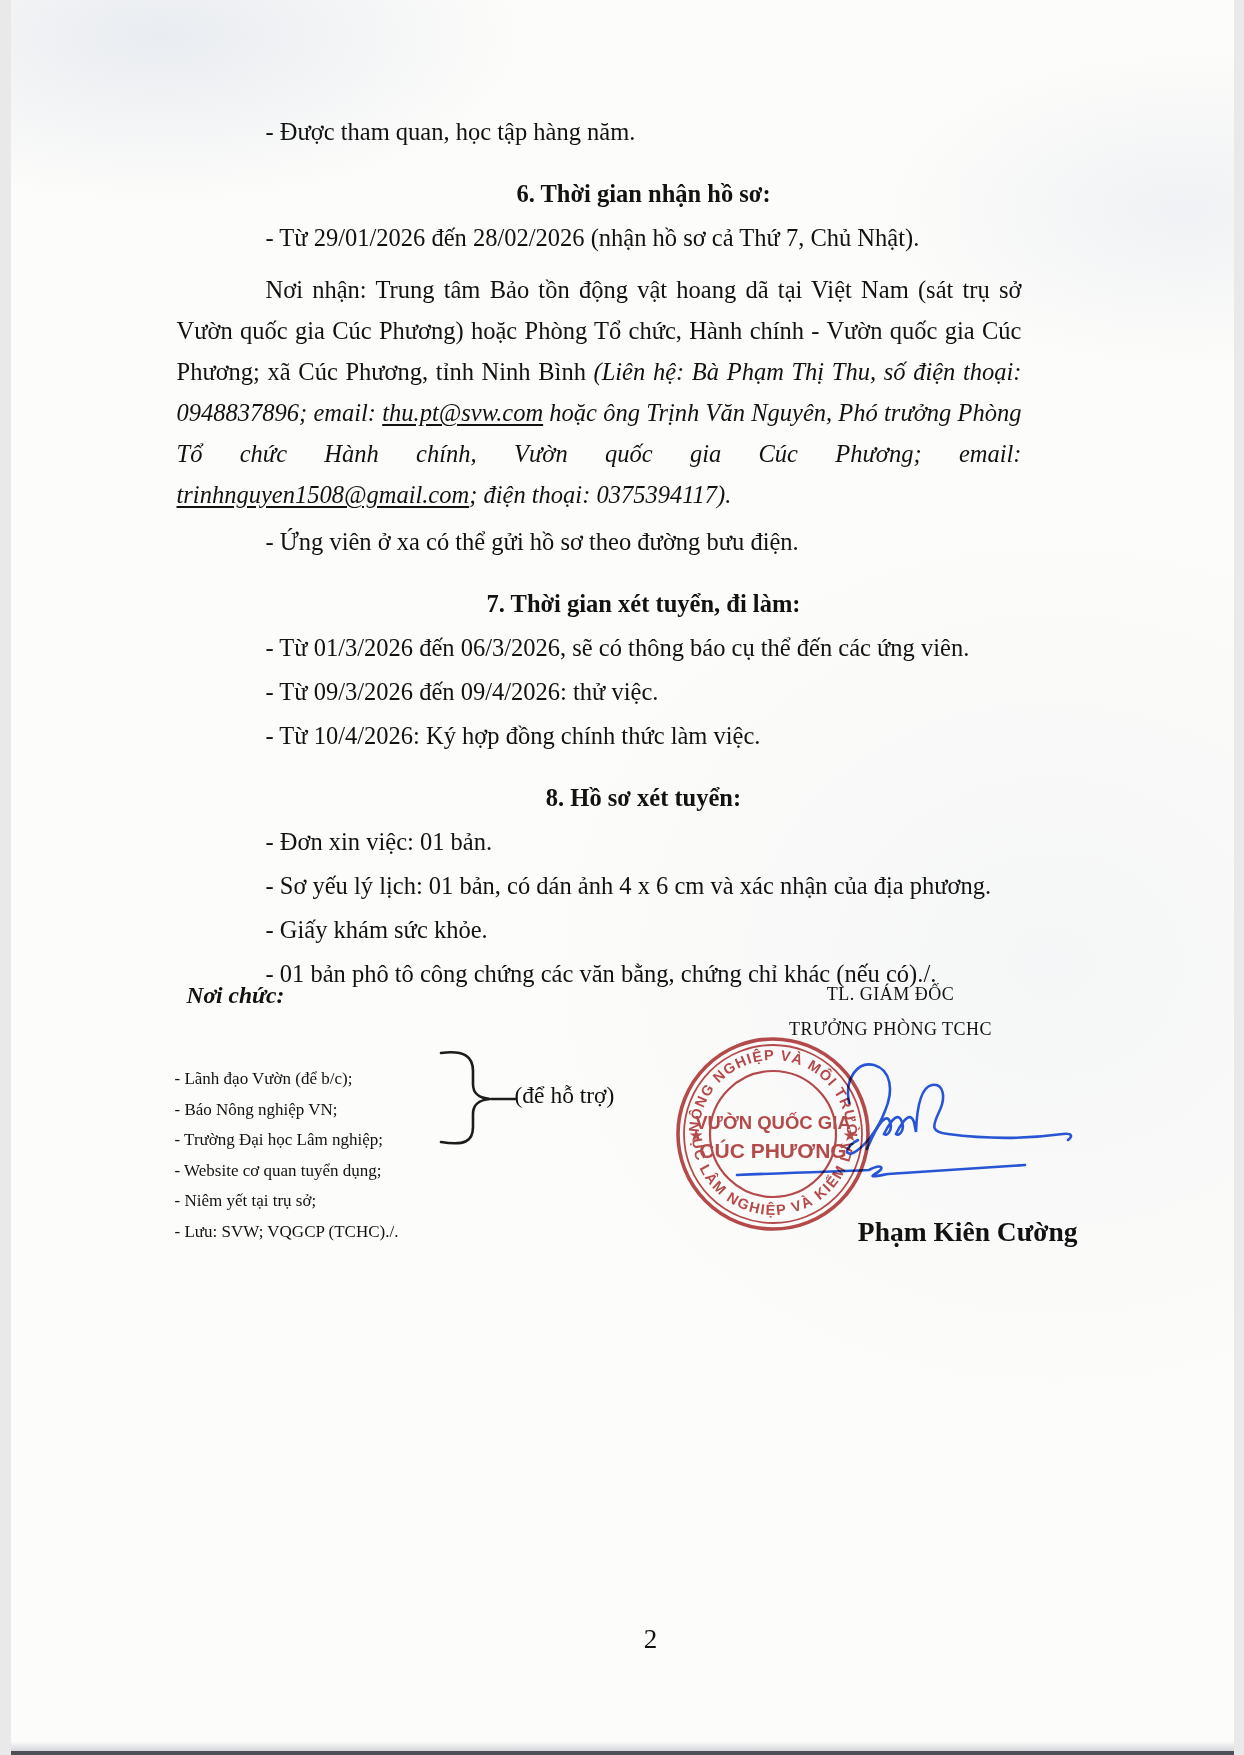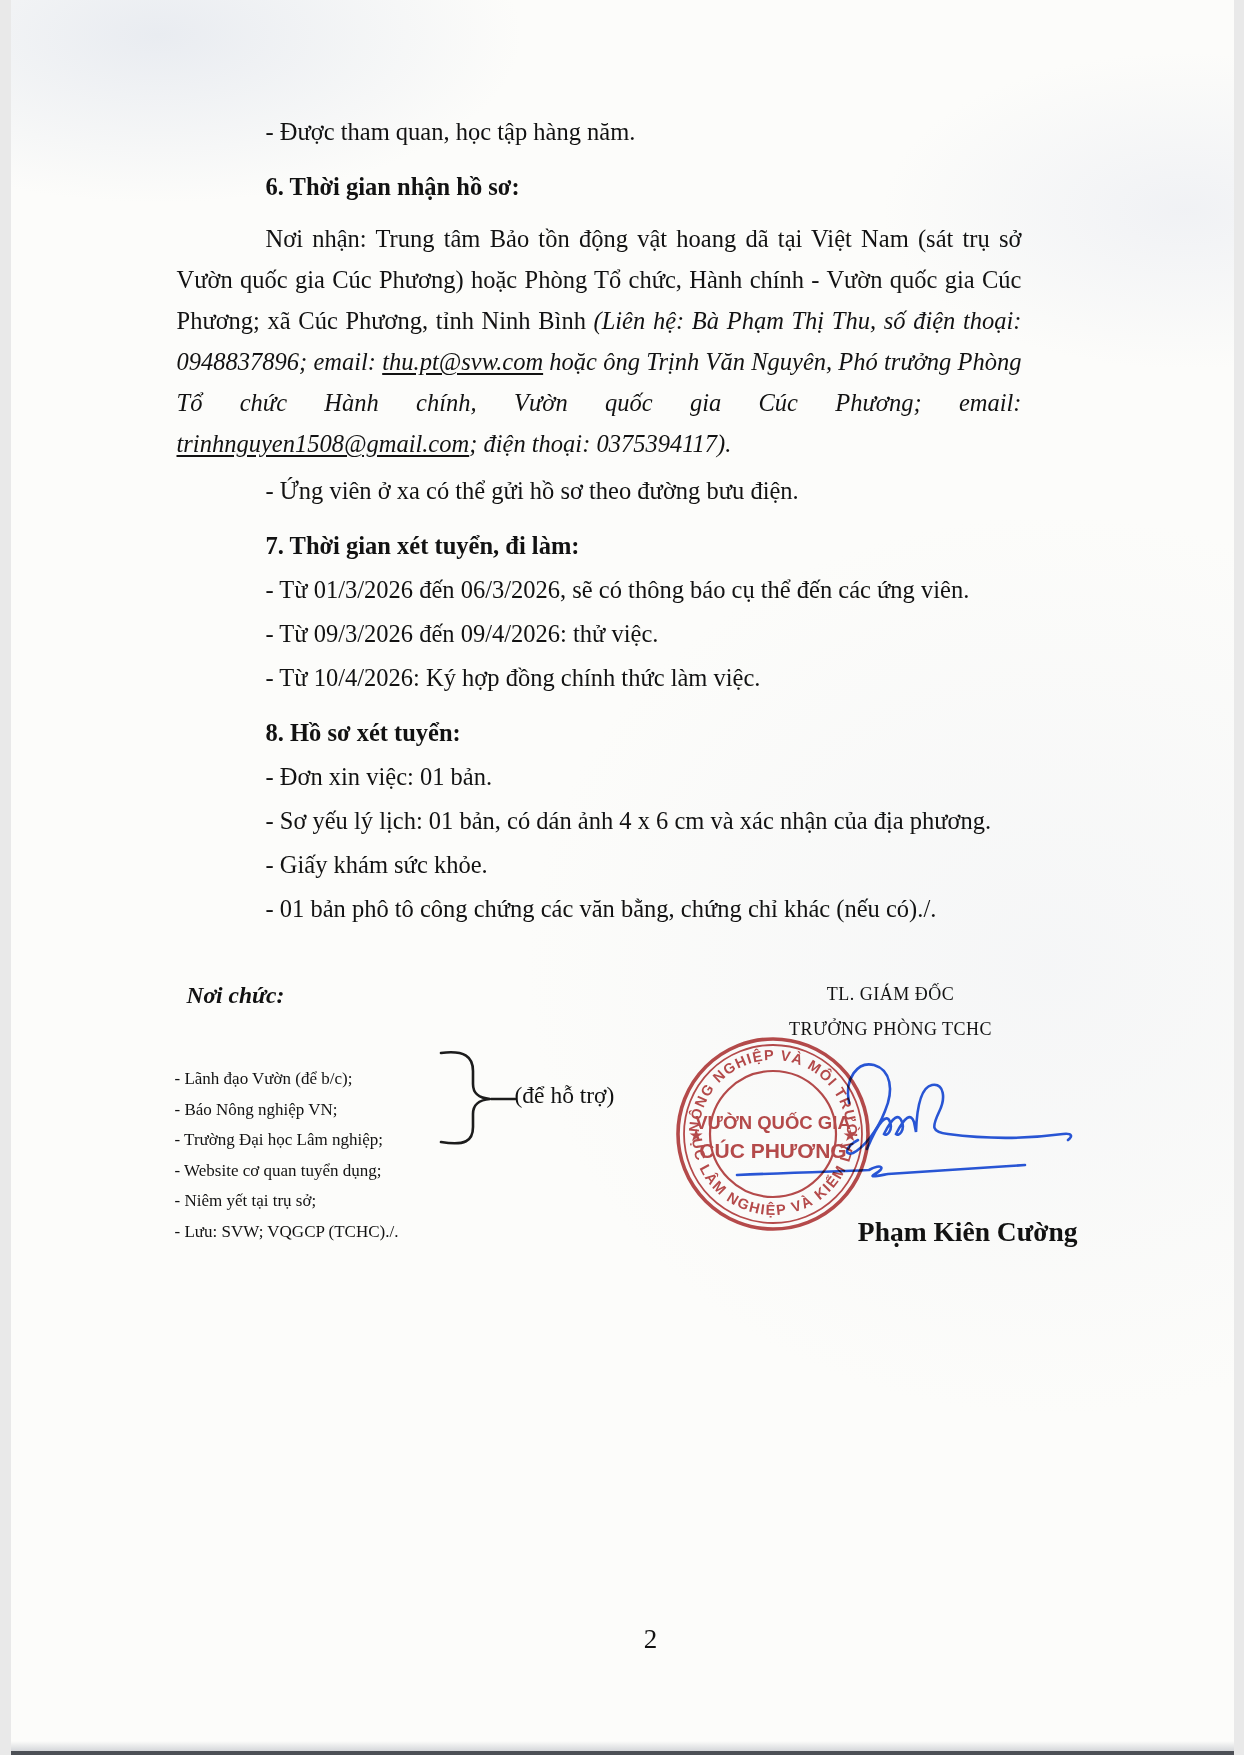--- a/index.html
+++ b/index.html
@@ -16,21 +16,21 @@
       radial-gradient(ellipse 700px 600px at 85% 55%, rgba(235,237,242,.40), transparent 75%),
       #fcfcfa;
     padding-left: 19px;
   }
   
   .body-text{
     position:absolute;left:166px;top:108px;width:845px;
     font-size:24.5px;
   }
   .body-text .line{line-height:41px;text-indent:89px;margin-top:3px;white-space:nowrap;}
-  .body-text .line.bold{font-weight:bold;margin-top:14px;}
+  .body-text .line.bold{font-weight:bold;margin-top:21px;text-align:center;}
   .body-text .para{line-height:41px;text-indent:89px;text-align:justify;margin:11px 0 6px 0;}
   .it{font-style:italic;}
   .ul{text-decoration:underline;text-underline-offset:3px;}
   
   .recips-heading{
     position:absolute;left:176px;top:982px;
     font-size:23.5px;font-weight:bold;font-style:italic;
   }
   .recipients{
     position:absolute;left:164px;top:1064px;
@@ -62,20 +62,21 @@
   .scan-edge{position:absolute;left:0;right:0;bottom:0;height:4px;background:#4d5056;}
 </style>
 </head>
 <body>
 
 <div class="page">
 
   <div class="body-text">
       <div class="line">- Được tham quan, học tập hàng năm.</div>
       <div class="line bold">6. Thời gian nhận hồ sơ:</div>
+      <div class="line">- Từ 29/01/2026 đến 28/02/2026 (nhận hồ sơ cả Thứ 7, Chủ Nhật).</div>
       <div class="para"><span>Nơi nhận: Trung tâm Bảo tồn động vật hoang dã tại Việt Nam (sát trụ sở Vườn quốc gia Cúc Phương) hoặc Phòng Tổ chức, Hành chính - Vườn quốc gia Cúc Phương; xã Cúc Phương, tỉnh Ninh Bình </span><span class="it">(Liên hệ: Bà Phạm Thị Thu, số điện thoại: 0948837896; email: </span><span class="it ul">thu.pt@svw.com</span><span class="it">  hoặc ông Trịnh Văn Nguyên, Phó trưởng Phòng Tổ chức Hành chính, Vườn quốc gia Cúc Phương; email: </span><span class="it ul">trinhnguyen1508@gmail.com</span><span class="it">; điện thoại: 0375394117).</span></div>
       <div class="line">- Ứng viên ở xa có thể gửi hồ sơ theo đường bưu điện.</div>
       <div class="line bold">7. Thời gian xét tuyển, đi làm:</div>
       <div class="line">- Từ 01/3/2026 đến 06/3/2026, sẽ có thông báo cụ thể đến các ứng viên.</div>
       <div class="line">- Từ 09/3/2026 đến 09/4/2026: thử việc.</div>
       <div class="line">- Từ 10/4/2026: Ký hợp đồng chính thức làm việc.</div>
       <div class="line bold">8. Hồ sơ xét tuyển:</div>
       <div class="line">- Đơn xin việc: 01 bản.</div>
       <div class="line">- Sơ yếu lý lịch: 01 bản, có dán ảnh 4 x 6 cm và xác nhận của địa phương.</div>
       <div class="line">- Giấy khám sức khỏe.</div>

